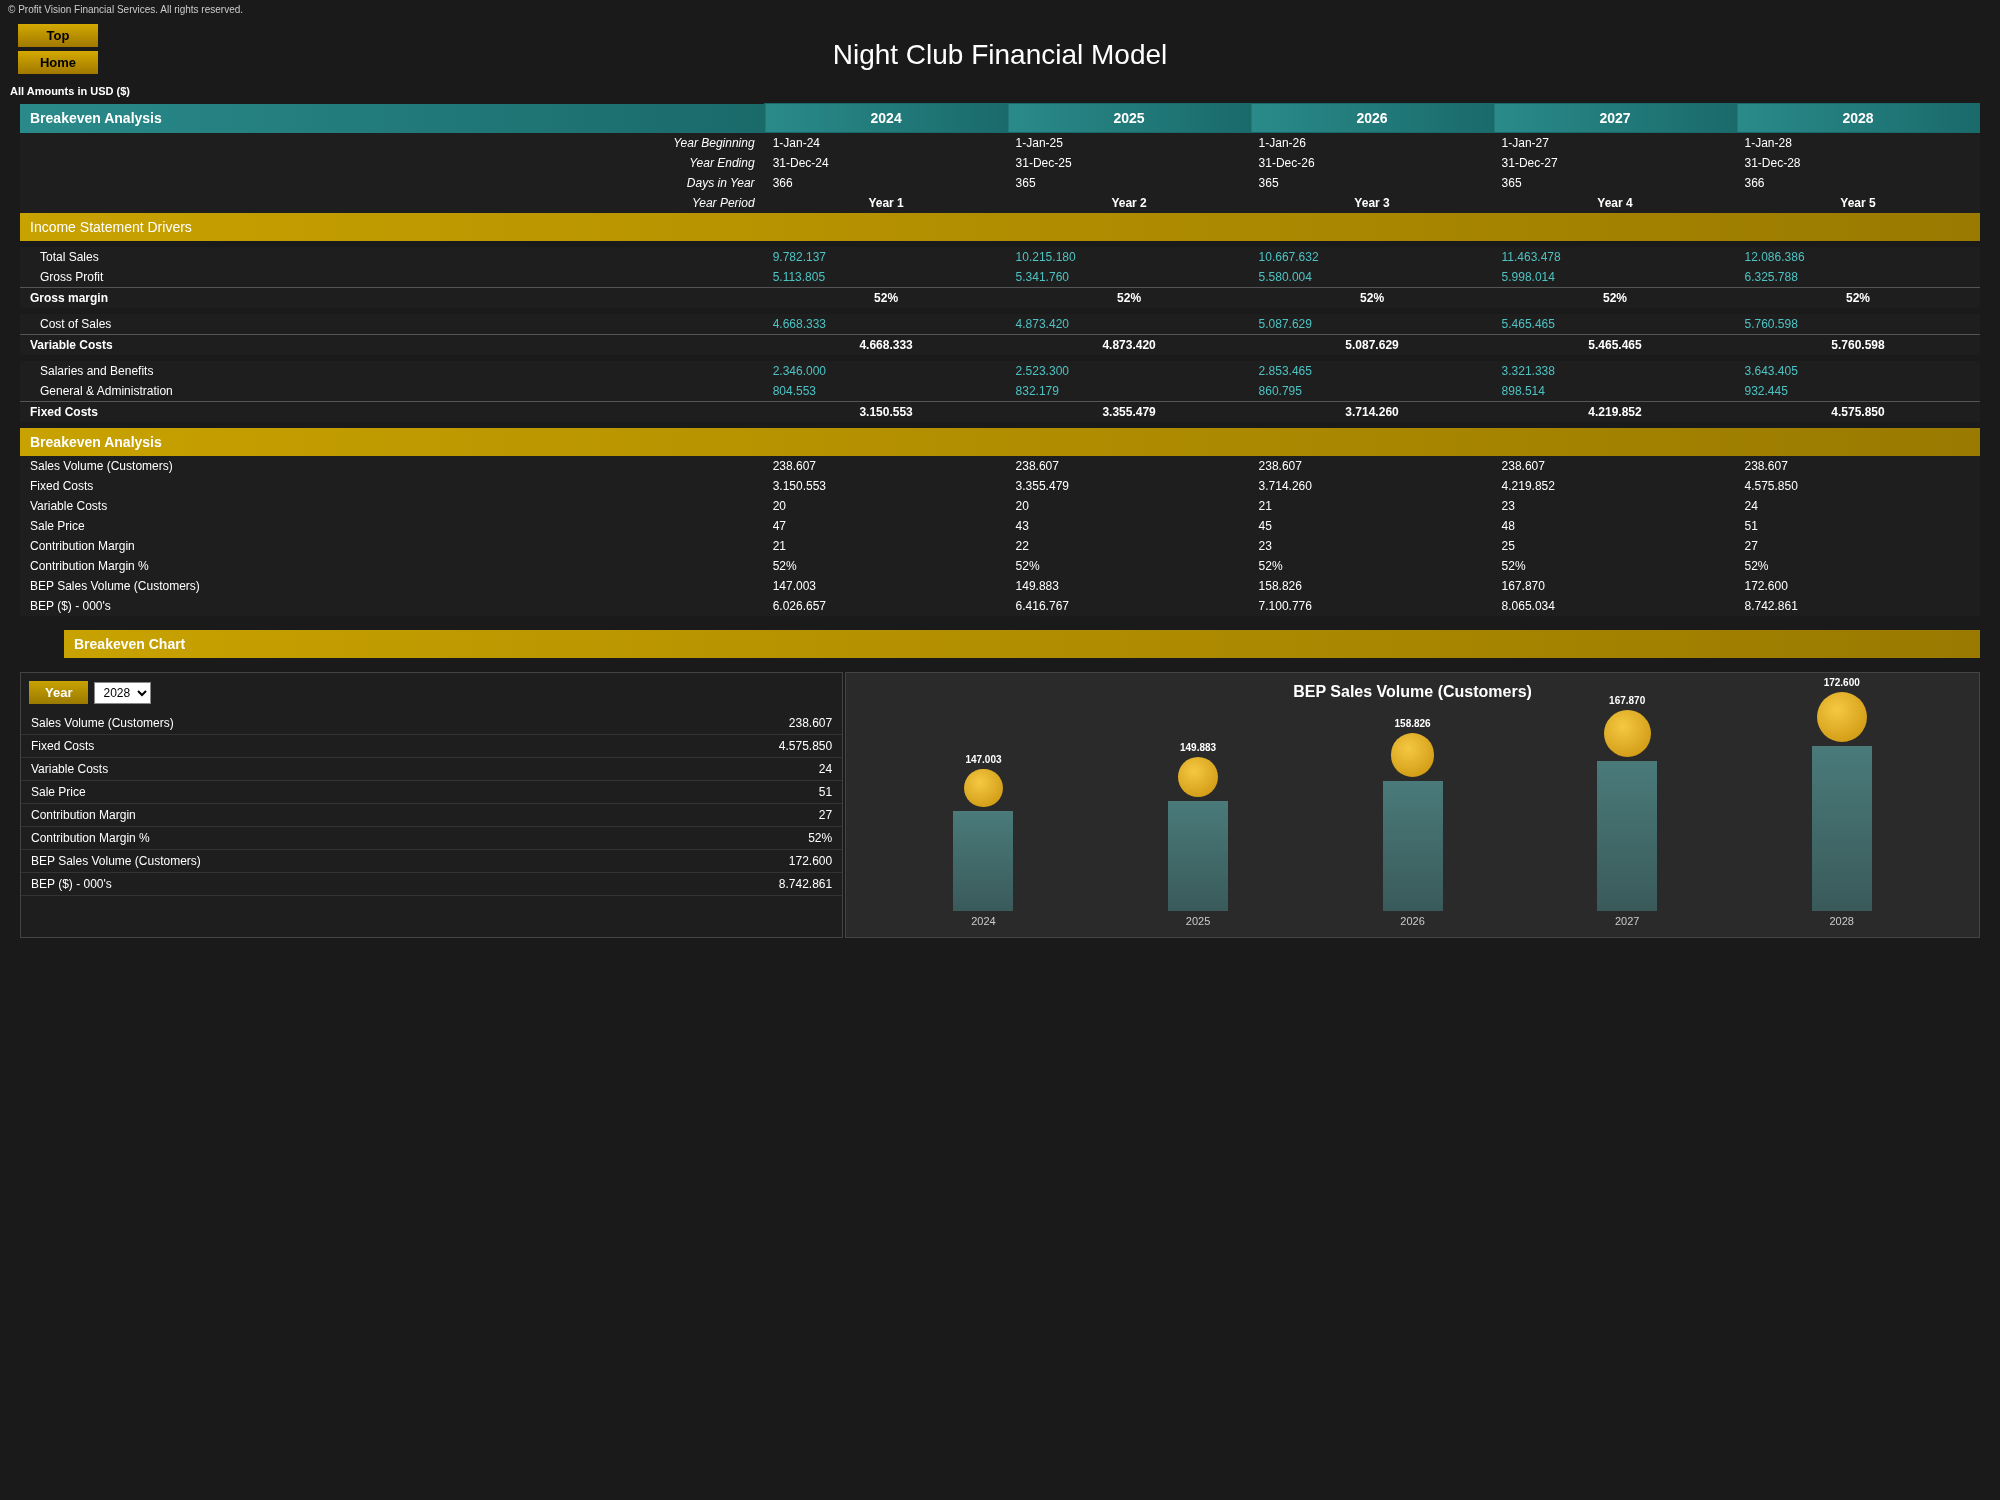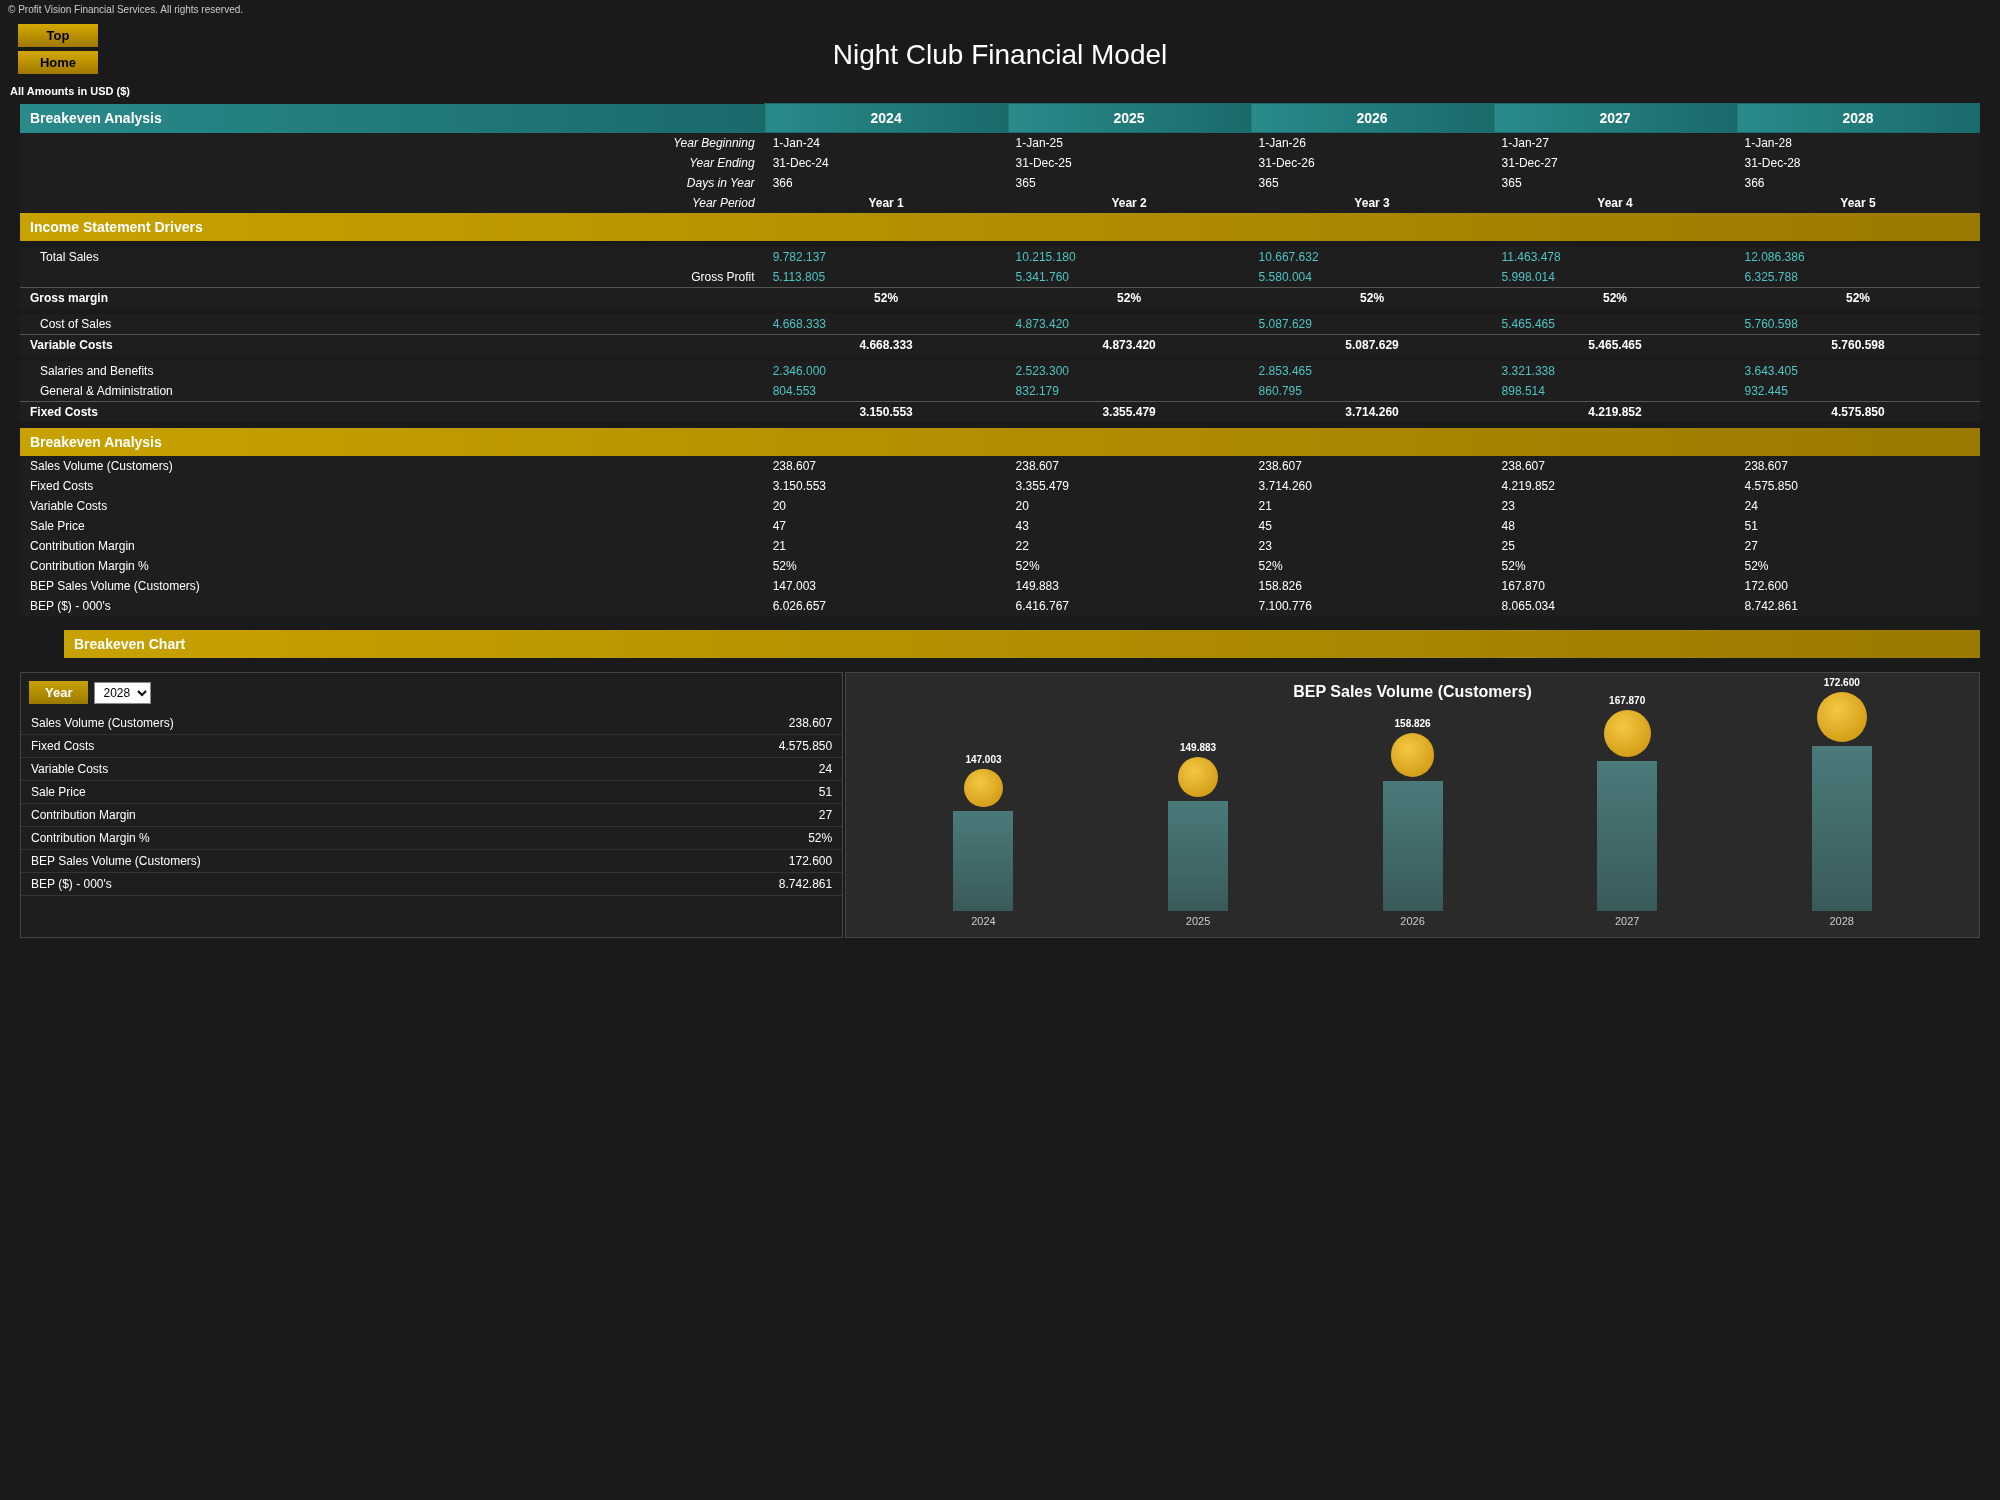--- a/index.html
+++ b/index.html
@@ -112,21 +112,21 @@
     .teal-section-header td {
       background: linear-gradient(to right, #2a8a8a, #1a6a6a);
       color: #fff;
       font-weight: bold;
       font-size: 14px;
       padding: 6px 10px;
     }
     .income-drivers-header td {
       background: linear-gradient(to right, #c8a200, #9a7a00);
       color: #fff;
-      font-weight: bold;
+      font-weight: normal;
       font-size: 14px;
       padding: 6px 10px;
       margin-top: 11px;
     }
     
     .bottom-section {
       width: 98%;
       margin: 0 auto;
       display: flex;
       gap: 2px;
@@ -315,21 +315,21 @@
   <tr class="row-bg-dark">
     <td class="row-label-normal" style="padding-left:20px;">Total Sales</td>
     <td class="cell-value">9.782.137</td>
     <td class="cell-value">10.215.180</td>
     <td class="cell-value">10.667.632</td>
     <td class="cell-value">11.463.478</td>
     <td class="cell-value">12.086.386</td>
   </tr>
 
   <tr class="row-bg-dark">
-    <td class="row-label-normal" style="padding-left:20px;text-align:right;">Gross Profit</td>
+    <td class="row-label-normal" style="padding-left:20px;">Gross Profit</td>
     <td class="cell-value">5.113.805</td>
     <td class="cell-value">5.341.760</td>
     <td class="cell-value">5.580.004</td>
     <td class="cell-value">5.998.014</td>
     <td class="cell-value">6.325.788</td>
   </tr>
 
   <tr class="row-bg-dark separator-row">
     <td class="row-label-bold">Gross margin</td>
     <td class="cell-value-bold">52%</td>

